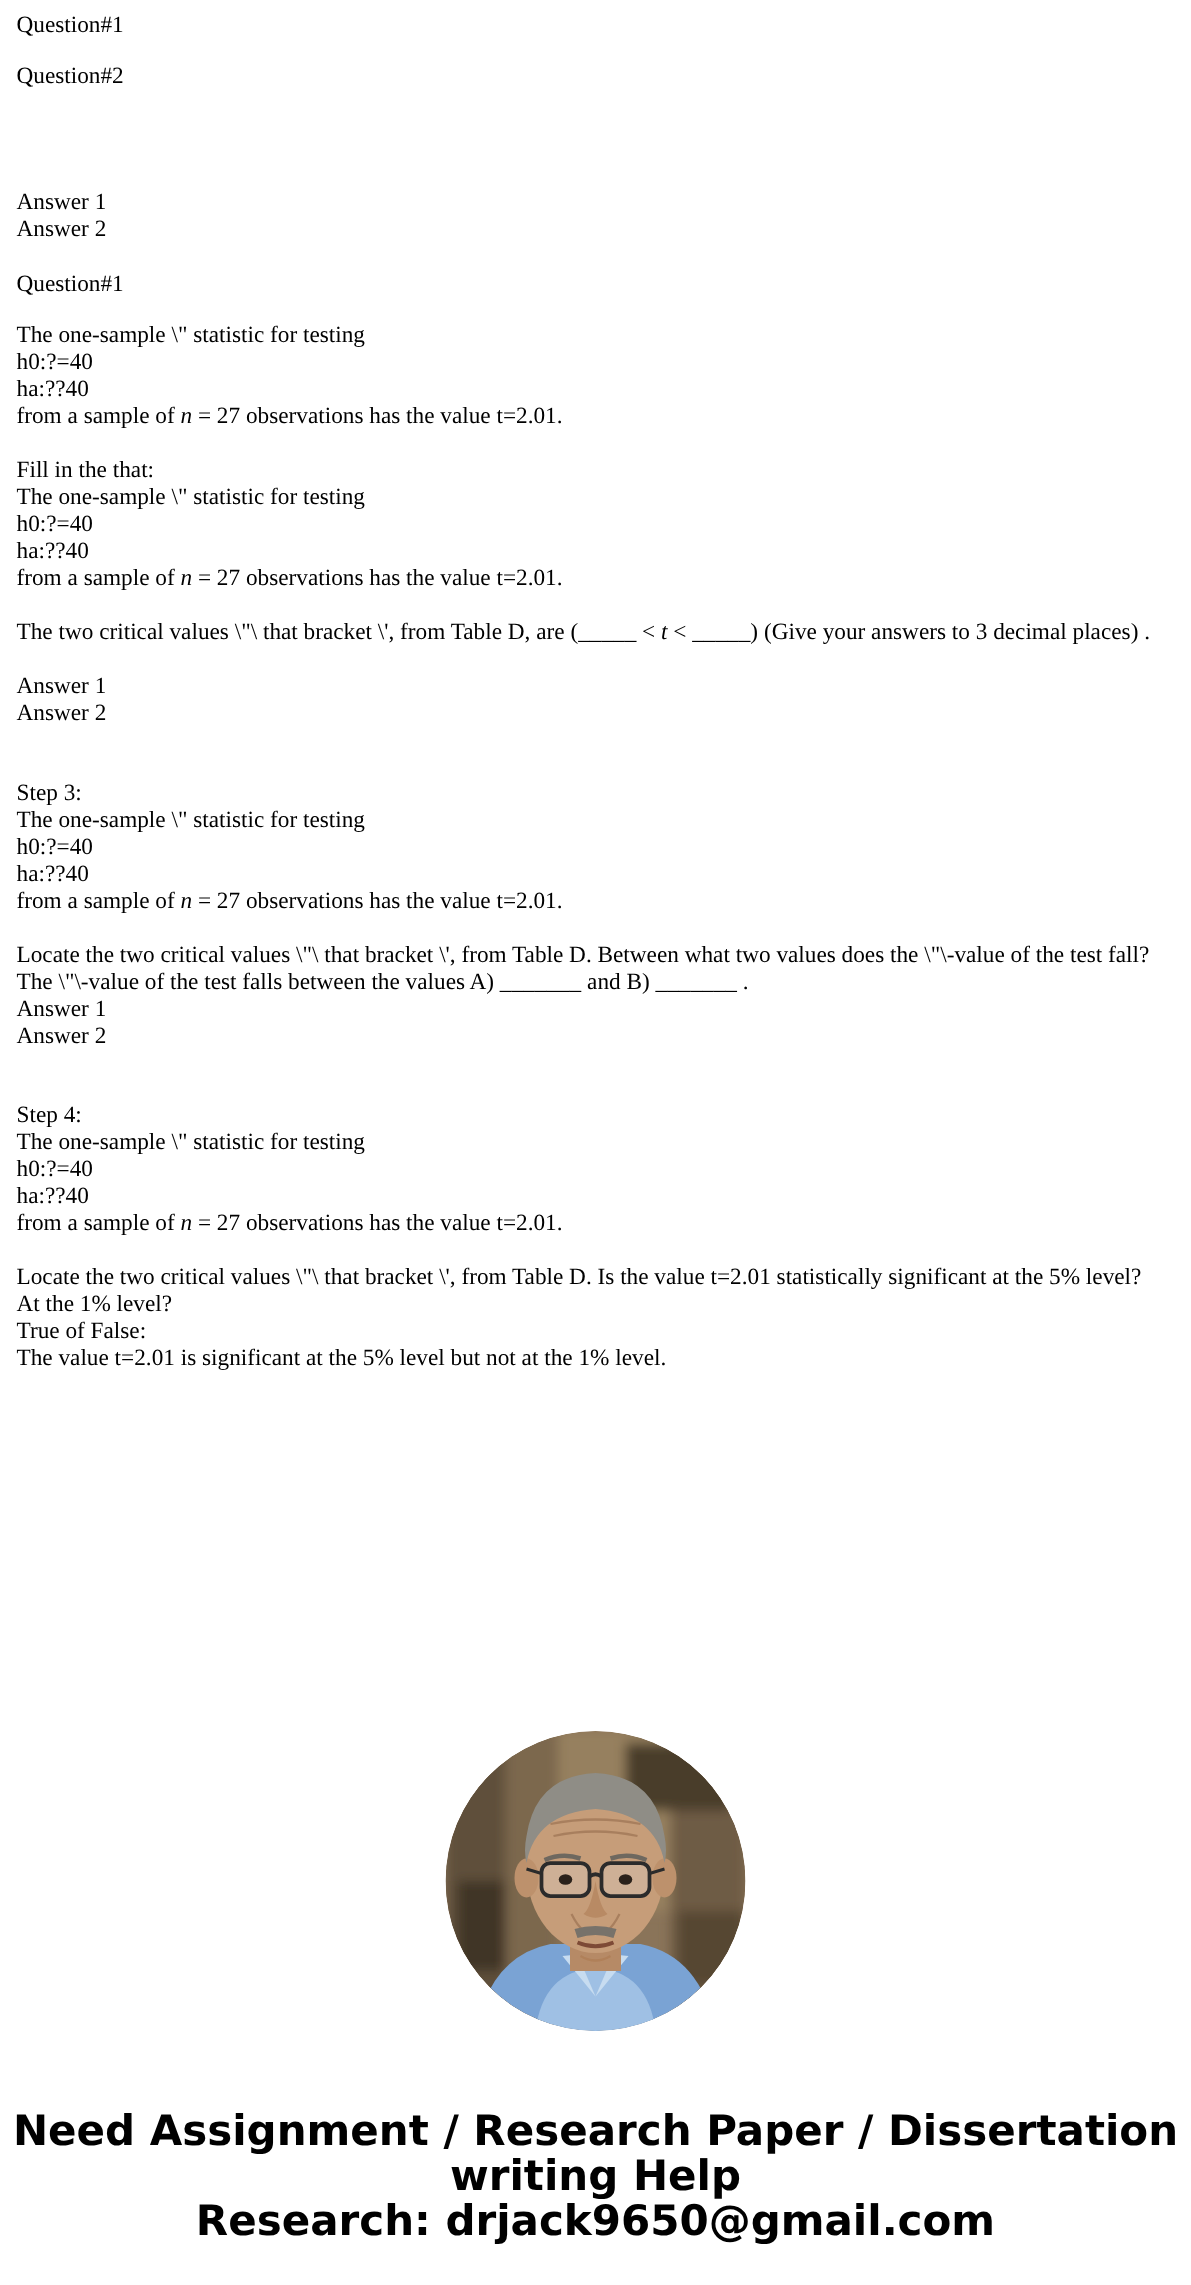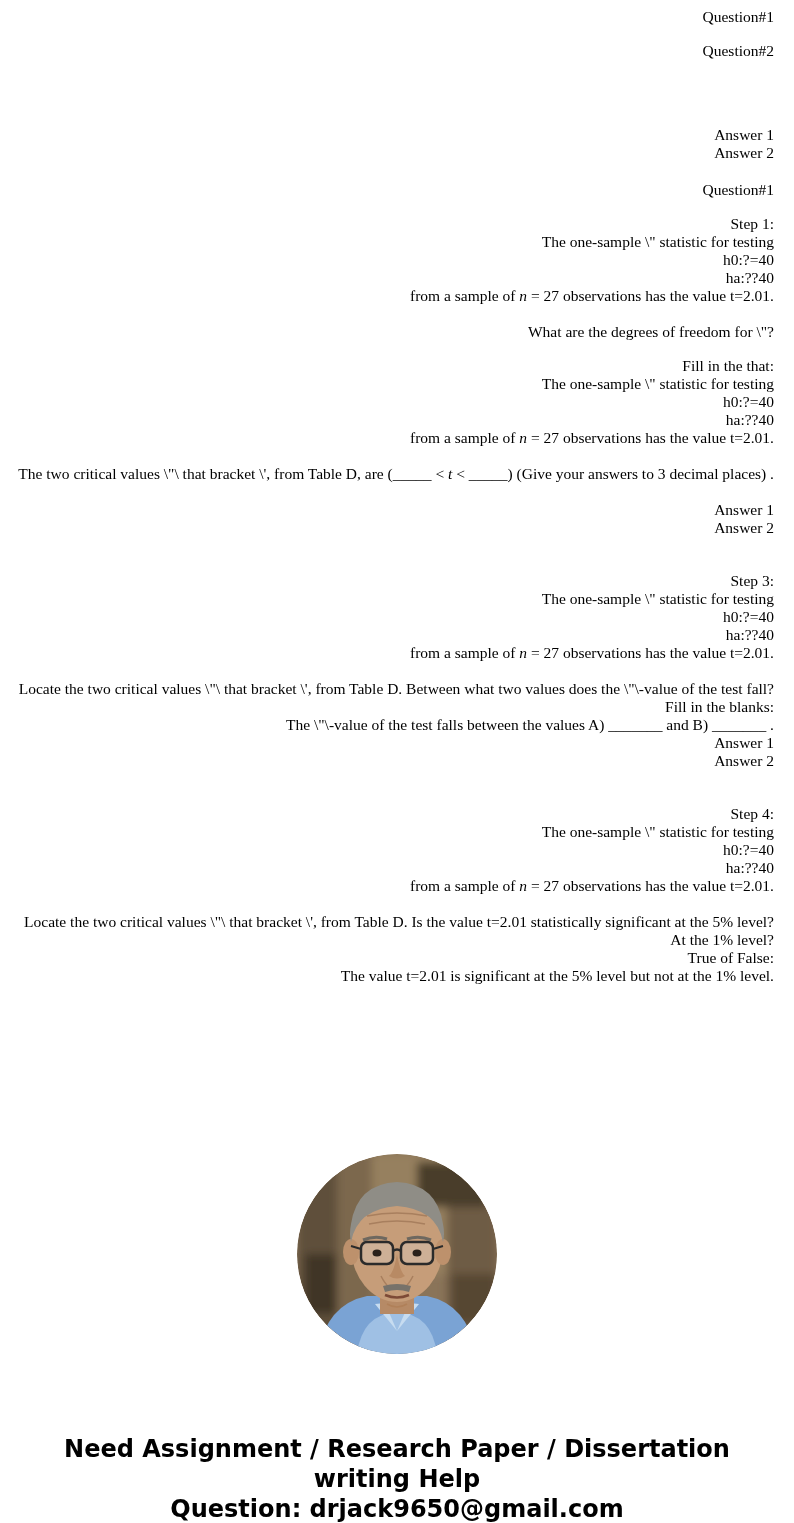--- a/index.html
+++ b/index.html
@@ -9,21 +9,21 @@
     font-family:"Liberation Serif", serif;
     font-size:15.5px;line-height:18px;
     position:relative;overflow:hidden;
   }
   .content{
     box-sizing:border-box;
     padding:8px 20px 0 11px;
     height:1124px;
     overflow:hidden;
   }
-  p{margin:0;text-align:right;}
+  p{margin:0;}
   .mb16{margin-bottom:16px}
   .mb18{margin-bottom:18px}
   .mb19{margin-bottom:19px}
   .mb35{margin-bottom:35px}
   .mb37{margin-bottom:37px}
   .mb51{margin-bottom:66px}
   i{font-style:italic}
   .broken-img{
     display:inline-block;
     width:31px;height:30px;
@@ -40,68 +40,65 @@
     font-size:8px;line-height:9px;
     white-space:nowrap;
   }
   .avatar-wrap{
     width:200px;height:200px;
     margin:30px auto 0 auto;
     border-radius:50%;
     overflow:hidden;
   }
   .footer{
-    margin-top:80px;
+    margin-top:52px;
     text-align:center;
     font-family:"DejaVu Sans", sans-serif;
     font-weight:bold;
-    font-size:24px;
+    font-size:28px;
     line-height:30px;
     color:#000;
   }
 </style>
 </head>
 <body>
 
 <div class="content">
 
   <p class="mb16">Question#1</p>
   <p class="mb51">Question#2</p>
   <p>Answer 1</p>
   <p class="mb19">Answer 2</p>
   <p class="mb16">Question#1</p>
 
   <section>
-    <p>Step 1:</p>
     <p>The one-sample \" statistic for testing</p>
     <p>h0:?=40</p>
     <p>ha:??40</p>
     <p class="mb18"><span>from a sample of </span><i>n</i><span> = 27 observations has the value t=2.01.</span></p>
-    <p class="mb16">What are the degrees of freedom for \"?</p>
     <p>Fill in the that:</p>
   </section>
 
   <section>
     <p>The one-sample \" statistic for testing</p>
     <p>h0:?=40</p>
     <p>ha:??40</p>
     <p class="mb18"><span>from a sample of </span><i>n</i><span> = 27 observations has the value t=2.01.</span></p>
     <p class="mb18"><span>The two critical values \"\ that bracket \', from Table D, are (_____ &lt; </span><i>t</i><span> &lt; _____) (Give your answers to 3 decimal places) .</span></p>
     <p>Answer 1</p>
     <p class="mb35">Answer 2</p>
   </section>
 
   <section>
     <p>Step 3:</p>
     <p>The one-sample \" statistic for testing</p>
     <p>h0:?=40</p>
     <p>ha:??40</p>
     <p class="mb18"><span>from a sample of </span><i>n</i><span> = 27 observations has the value t=2.01.</span></p>
     <p>Locate the two critical values \"\ that bracket \', from Table D. Between what two values does the \"\-value of the test fall?</p>
-    <p>Fill in the blanks:</p>
     <p>The \"\-value of the test falls between the values A) _______ and B) _______ .</p>
     <p>Answer 1</p>
     <p class="mb35">Answer 2</p>
   </section>
 
   <section>
     <p>Step 4:</p>
     <p>The one-sample \" statistic for testing</p>
     <p>h0:?=40</p>
     <p>ha:??40</p>
@@ -158,14 +155,14 @@
       <path d="M86 132 Q100 128 114 132 L112 138 Q100 134 88 138 Z" fill="#77726a"></path>
       <path d="M88 141 Q100 146 112 141" stroke="#7d4a36" stroke-width="2.5" fill="none"></path>
       <path d="M90 150 Q100 156 110 150" stroke="#b08059" stroke-width="1.5" fill="none"></path>
     </g>
   </svg>
 </div>
 
 <div class="footer">
   <div>Need Assignment / Research Paper / Dissertation</div>
   <div>writing Help</div>
-  <div>Question: drjack9650@gmail.com</div>
+  <div>Research: drjack9650@gmail.com</div>
 </div>
 
 </body></html>

